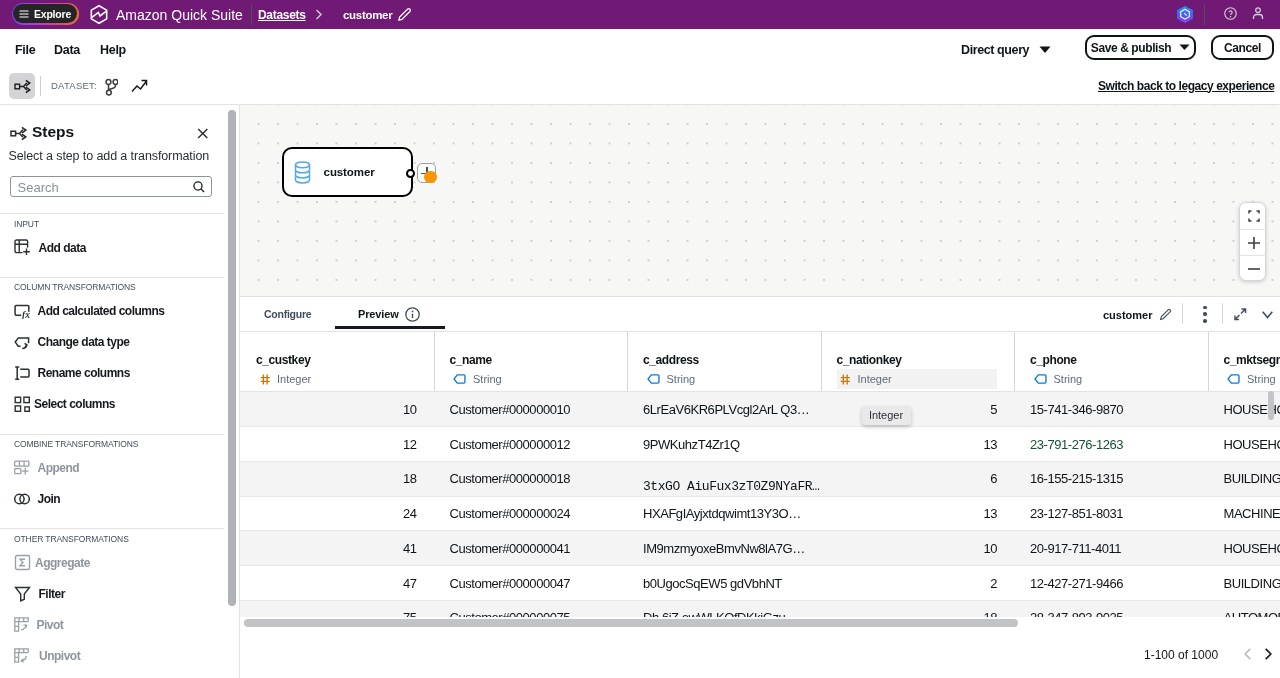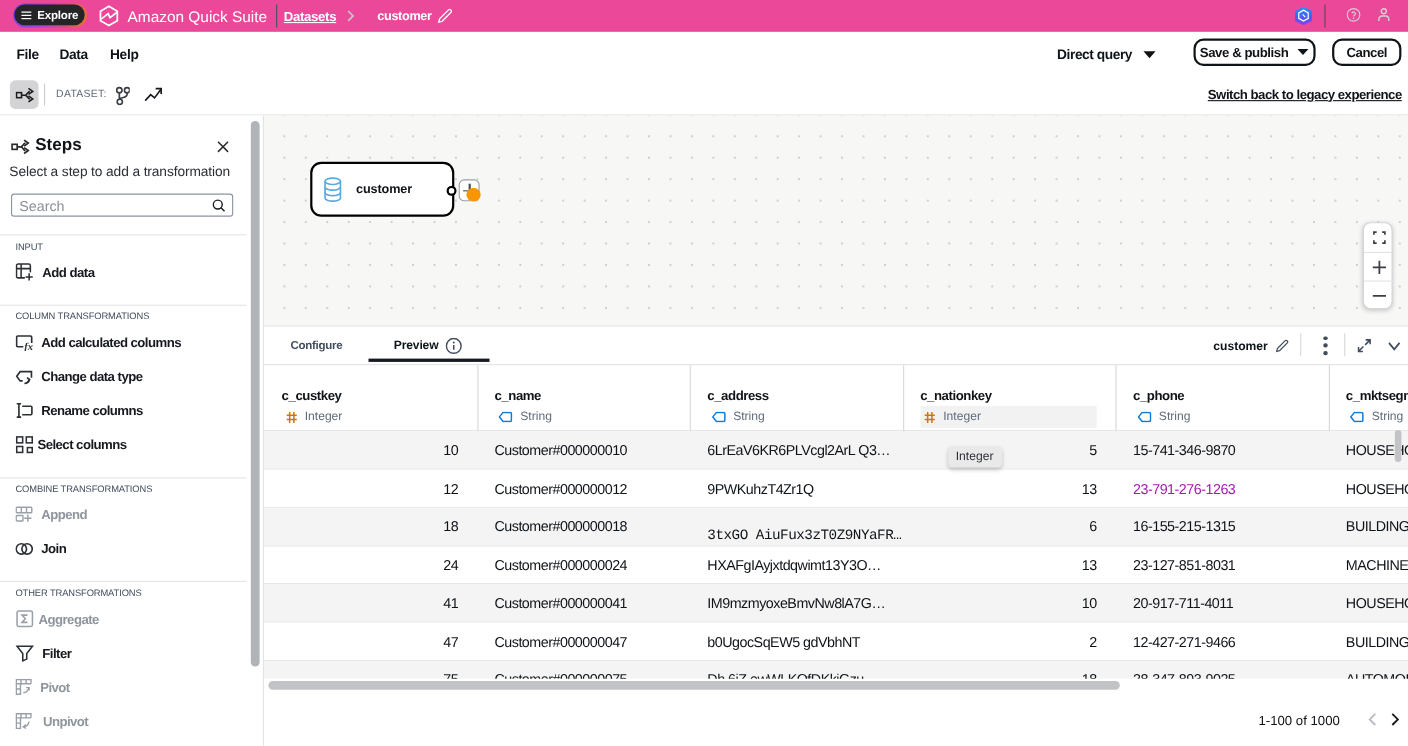--- a/index.html
+++ b/index.html
@@ -3,21 +3,21 @@
 <meta charset="utf-8">
 <style>
 * { margin:0; padding:0; box-sizing:border-box; }
 html,body { width:1280px; height:678px; overflow:hidden; font-family:"Liberation Sans",sans-serif; background:#fff; color:#0f1419; }
 .abs { position:absolute; }
 svg { display:block; }
 </style>
 </head>
 <body>
 
-<div class="abs" style="left:0;top:0;width:1280px;height:29px;background:#ec4899;">
+<div class="abs" style="left:0;top:0;width:1280px;height:29px;background:#701a75;">
 
   <div class="abs" style="left:11.5px;top:3px;width:67px;height:21.5px;border-radius:11px;background:linear-gradient(95deg,#6d46e8 0%,#b23ed2 40%,#d84a78 70%,#e8722e 100%);padding:1.4px;">
     <div style="width:100%;height:100%;border-radius:10px;background:#252527;display:flex;align-items:center;justify-content:center;gap:5px;">
       <svg width="10" height="8" viewBox="0 0 10 8">
           <path d="M0.5 1h9M0.5 4h9M0.5 7h9" stroke="#fff" stroke-width="1.2"></path>
         </svg>
       <span style="color:#fff;font-size:10.5px;font-weight:700;letter-spacing:-.2px;">Explore</span>
     </div>
   </div>
 
@@ -338,21 +338,21 @@
           <div class="abs" style="left:209.5px;top:10.5px;height:14px;line-height:14px;font-size:13px;letter-spacing:-.45px;color:#0f1419;white-space:nowrap;">Customer#000000010</div>
           <div class="abs" style="left:403px;top:10.5px;height:14px;line-height:14px;font-size:13px;letter-spacing:-.45px;color:#0f1419;white-space:nowrap;">6LrEaV6KR6PLVcgl2ArL Q3…</div>
           <div class="abs" style="right:283px;top:10.5px;height:14px;line-height:14px;font-size:13px;letter-spacing:-.45px;color:#0f1419;white-space:nowrap;">5</div>
           <div class="abs" style="left:790px;top:10.5px;height:14px;line-height:14px;font-size:13px;letter-spacing:-.45px;color:#0f1419;white-space:nowrap;">15-741-346-9870</div>
           <div class="abs" style="left:983.5px;top:10.5px;height:14px;line-height:14px;font-size:13px;letter-spacing:-.45px;color:#0f1419;white-space:nowrap;">HOUSEHOLD</div>
           <div class="abs" style="left:0;top:34.75px;width:1040px;height:34.75px;background:#ffffff;border-bottom:1px solid #e8e8e9;"></div>
           <div class="abs" style="right:863.5px;top:45.25px;height:14px;line-height:14px;font-size:13px;letter-spacing:-.45px;color:#0f1419;white-space:nowrap;">12</div>
           <div class="abs" style="left:209.5px;top:45.25px;height:14px;line-height:14px;font-size:13px;letter-spacing:-.45px;color:#0f1419;white-space:nowrap;">Customer#000000012</div>
           <div class="abs" style="left:403px;top:45.25px;height:14px;line-height:14px;font-size:13px;letter-spacing:-.45px;color:#0f1419;white-space:nowrap;">9PWKuhzT4Zr1Q</div>
           <div class="abs" style="right:283px;top:45.25px;height:14px;line-height:14px;font-size:13px;letter-spacing:-.45px;color:#0f1419;white-space:nowrap;">13</div>
-          <div class="abs" style="left:790px;top:45.25px;height:14px;line-height:14px;font-size:13px;letter-spacing:-.45px;color:#a21caf;white-space:nowrap;">23-791-276-1263</div>
+          <div class="abs" style="left:790px;top:45.25px;height:14px;line-height:14px;font-size:13px;letter-spacing:-.45px;color:#14532d;white-space:nowrap;">23-791-276-1263</div>
           <div class="abs" style="left:983.5px;top:45.25px;height:14px;line-height:14px;font-size:13px;letter-spacing:-.45px;color:#0f1419;white-space:nowrap;">HOUSEHOLD</div>
           <div class="abs" style="left:0;top:69.5px;width:1040px;height:34.75px;background:#f4f4f4;border-bottom:1px solid #e8e8e9;"></div>
           <div class="abs" style="right:863.5px;top:80px;height:14px;line-height:14px;font-size:13px;letter-spacing:-.45px;color:#0f1419;white-space:nowrap;">18</div>
           <div class="abs" style="left:209.5px;top:80px;height:14px;line-height:14px;font-size:13px;letter-spacing:-.45px;color:#0f1419;white-space:nowrap;">Customer#000000018</div>
           <div class="abs" style="left:403px;top:88px;height:14px;line-height:14px;font-size:13px;letter-spacing:-.45px;color:#0f1419;white-space:nowrap;font-family:Liberation Mono, monospace;">3txGO AiuFux3zT0Z9NYaFR…</div>
           <div class="abs" style="right:283px;top:80px;height:14px;line-height:14px;font-size:13px;letter-spacing:-.45px;color:#0f1419;white-space:nowrap;">6</div>
           <div class="abs" style="left:790px;top:80px;height:14px;line-height:14px;font-size:13px;letter-spacing:-.45px;color:#0f1419;white-space:nowrap;">16-155-215-1315</div>
           <div class="abs" style="left:983.5px;top:80px;height:14px;line-height:14px;font-size:13px;letter-spacing:-.45px;color:#0f1419;white-space:nowrap;">BUILDING</div>
           <div class="abs" style="left:0;top:104.25px;width:1040px;height:34.75px;background:#ffffff;border-bottom:1px solid #e8e8e9;"></div>
           <div class="abs" style="right:863.5px;top:114.75px;height:14px;line-height:14px;font-size:13px;letter-spacing:-.45px;color:#0f1419;white-space:nowrap;">24</div>

